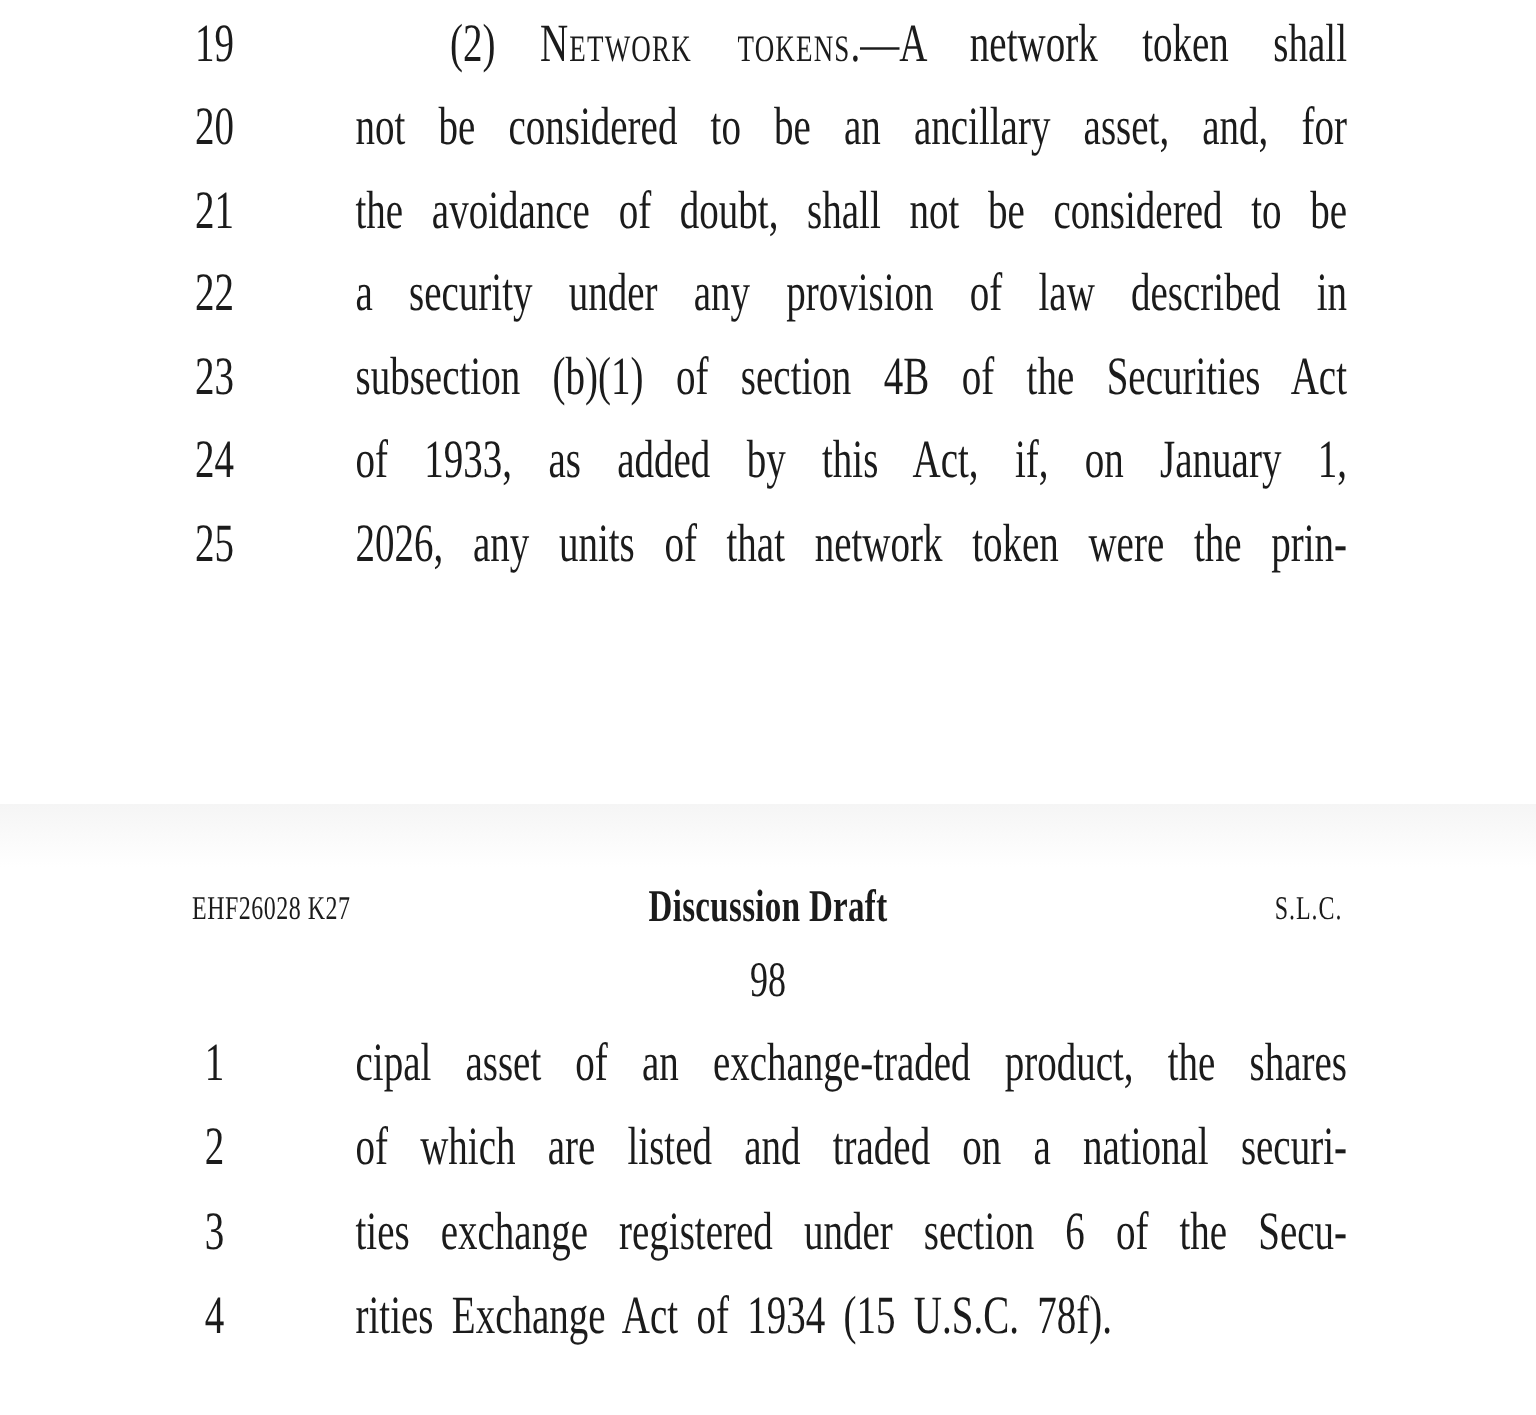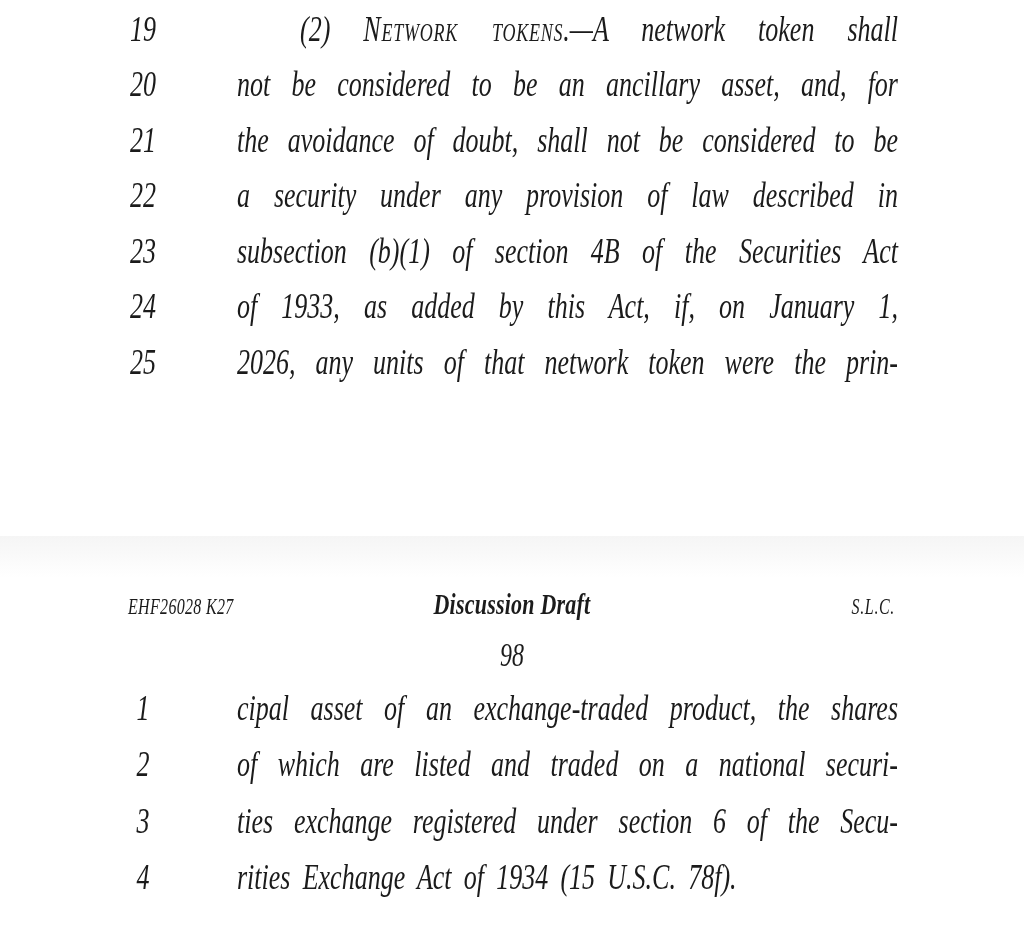--- a/index.html
+++ b/index.html
@@ -8,21 +8,20 @@
     background: var(--page-bg, #ffffff);
   }
   .screen {
     position: relative;
     width: 1024px;
     height: 943px;
     overflow: hidden;
     background: var(--page-bg, #ffffff);
     color: var(--text, #1b1b1b);
     font-family: "Liberation Serif", "DejaVu Serif", serif;
-    font-style: italic;
   }
   .page {
     position: absolute;
     left: 0;
     right: 0;
     background: var(--page-bg, #ffffff);
   }
   .page-prev { top: 0; height: 548px; }
   .page-next { top: 536px; height: 375px; }
   .page-next::before {

